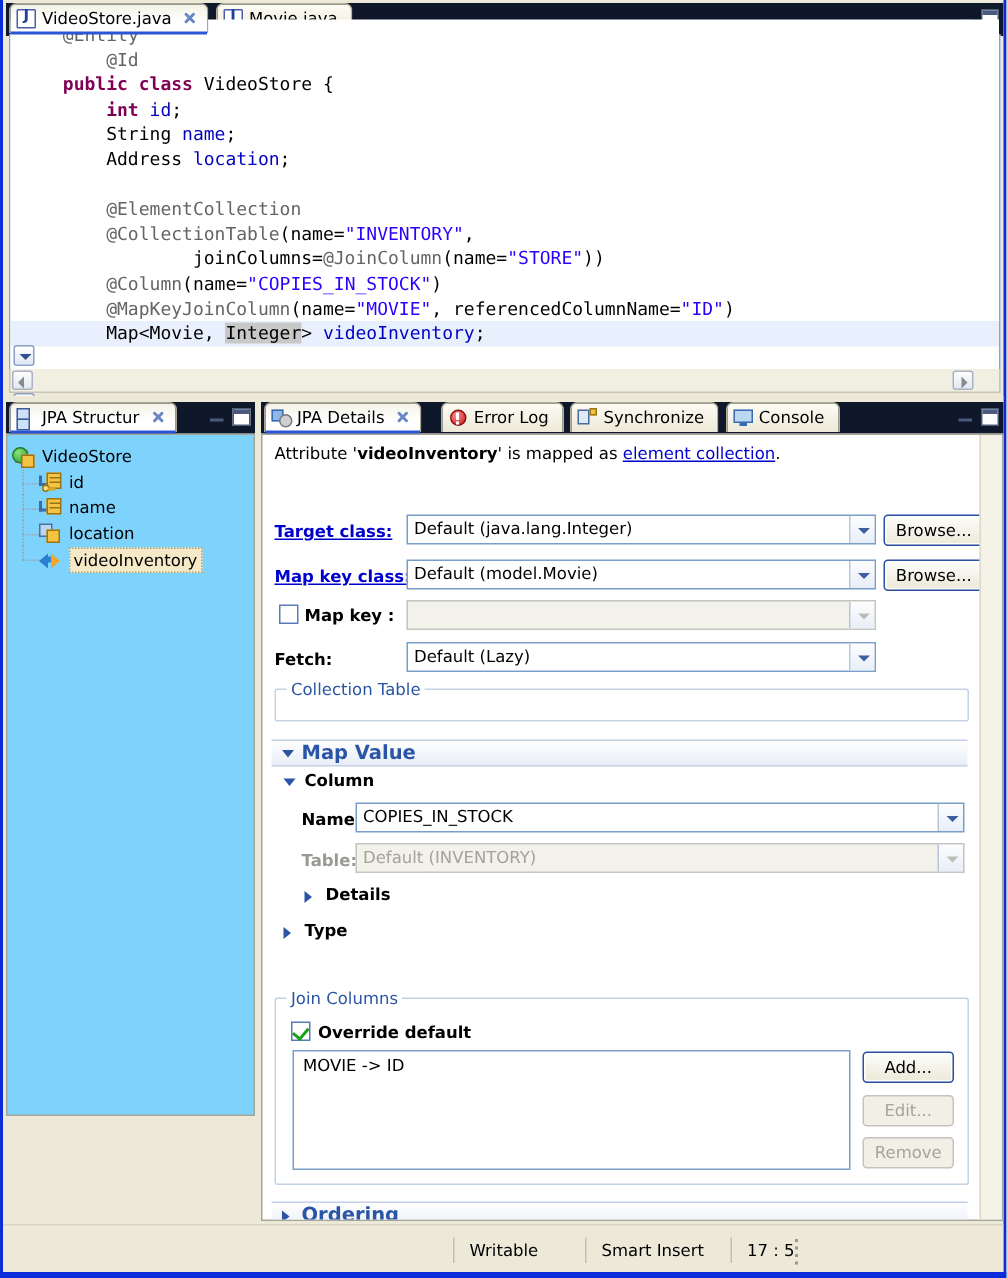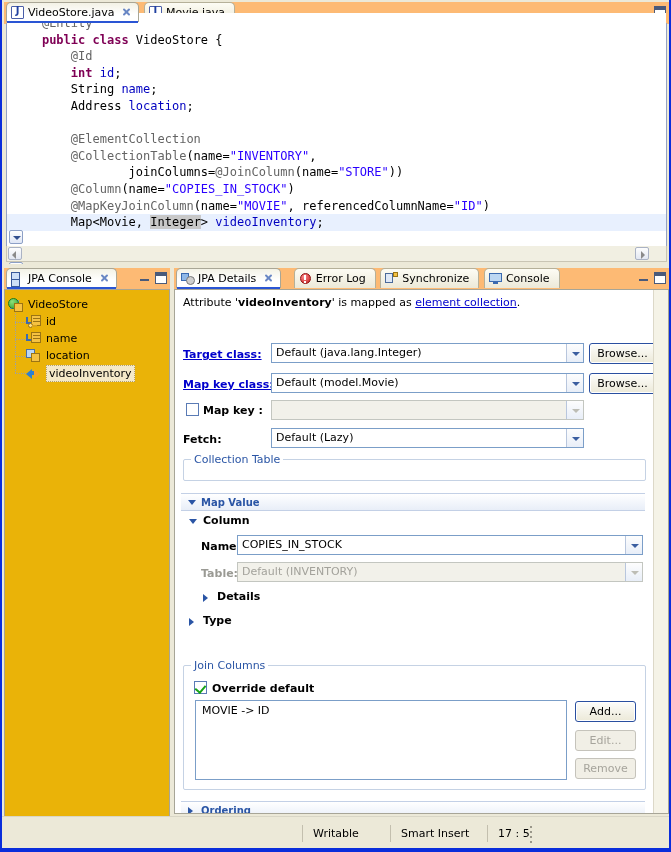--- a/index.html
+++ b/index.html
@@ -18,21 +18,21 @@
     border: 2px solid #0a2ddb;
     border-top: none;
     border-bottom-width: 4px;
     overflow: hidden;
   }
 
   
   .tabstrip {
     position: relative;
     height: 22px;
-    background: #fdba74;
+    background: #0f172a;
   }
   .tab {
     position: relative;
     display: inline-flex;
     align-items: center;
     height: 20px;
     padding: 0 6px 0 4px;
     font-size: 11px;
     color: #000;
     border: 1px solid #b5b099;
@@ -184,22 +184,22 @@
   .ic-struct { width:14px;height:13px;position:relative; }
   .ic-struct::before{
     content:""; position:absolute; left:0; top:0; width:7px;height:6px;
     border:1px solid #3a5a9a; background:#cfe0f7;
   }
   .ic-struct::after{
     content:""; position:absolute; left:0; top:7px; width:7px;height:6px;
     border:1px solid #3a5a9a; background:#cfe0f7;
   }
   #structBody {
-    position:absolute; left:0; top:21px; width:166px; height:563px;
-    border:1px solid #a7a597; background:#eab308; overflow:hidden;
+    position:absolute; left:0; top:21px; width:166px; height:455px;
+    border:1px solid #a7a597; background:#7dd3fc; overflow:hidden;
   }
   .trow { position:relative; height:17px; line-height:17px; font-size:11px; white-space:nowrap; }
   .texp {
     position:absolute; width:9px; height:9px; top:4px;
     border:1px solid #7a9ac0; background:#fff;
   }
   .texp::after{ content:""; position:absolute; left:1px; top:3px; width:5px;height:1px; background:#30507a; }
   .tlbl { position:absolute; top:0; }
   .tlbl.selected { background:#f5e9c8; border:1px dotted #b0a070; line-height:15px; top:1px; padding:0 2px; }
   .dots { position:absolute; border-left:1px dotted #a0a0a0; }
@@ -289,21 +289,21 @@
   .grpTitle {
     position:absolute; top:-7px; left:7px; padding:0 3px; background:#fff;
     font-size:11px; color:#2a55a5;
   }
 
   
   .sect {
     position:absolute; height:18px; line-height:18px;
     background:linear-gradient(to bottom,#ffffff,#e8eef8);
     border-top:1px solid #c3d0e6; border-bottom:1px solid #c3d0e6;
-    font-size:10px; font-weight:bold; color:#2a55a5; padding-left:20px;
+    font-size:13px; font-weight:bold; color:#2a55a5; padding-left:20px;
   }
   .sectArrowD, .sectArrowR { position:absolute; left:7px; top:6px; width:0;height:0; }
   .sectArrowD { border-left:4px solid transparent;border-right:4px solid transparent;border-top:5px solid #2a55a5; }
   .sectArrowR { border-top:4px solid transparent;border-bottom:4px solid transparent;border-left:5px solid #2a55a5; }
 
   .sub { position:absolute; font-size:11px; font-weight:bold; color:#000; padding-left:14px; }
   .subArrowD { position:absolute; left:0; top:5px; width:0;height:0;
     border-left:4px solid transparent;border-right:4px solid transparent;border-top:5px solid #2a55a5; }
   .subArrowR { position:absolute; left:0; top:4px; width:0;height:0;
     border-top:4px solid transparent;border-bottom:4px solid transparent;border-left:5px solid #2a55a5; }
@@ -353,22 +353,22 @@
         <div id="annotRuler">
           <div class="occ" style="top:110px;height:110px;"></div>
         </div>
       </div>
       <div id="foldCol">
         <div class="fold" style="top:27px;"></div>
         <div class="fold" style="top:143px;"></div>
       </div>
       <div id="codeArea" style="margin-top: -11px;">
           <div class="cl"><span class="plain">    </span><span class="ann">@Entity</span></div>
+          <div class="cl"><span class="plain">        </span><span class="ann">@Id</span></div>
           <div class="cl"><span class="plain">    </span><span class="kw">public class</span><span class="plain"> VideoStore {</span></div>
-          <div class="cl"><span class="plain">        </span><span class="ann">@Id</span></div>
           <div class="cl"><span class="plain">        </span><span class="kw">int</span><span class="plain"> </span><span class="fld">id</span><span class="plain">;</span></div>
           <div class="cl"><span class="plain">        String </span><span class="fld">name</span><span class="plain">;</span></div>
           <div class="cl"><span class="plain">        Address </span><span class="fld">location</span><span class="plain">;</span></div>
           <div class="cl"><span class="plain"></span></div>
           <div class="cl"><span class="plain">        </span><span class="ann">@ElementCollection</span></div>
           <div class="cl"><span class="plain">        </span><span class="ann">@CollectionTable</span><span class="plain">(name=</span><span class="str">"INVENTORY"</span><span class="plain">,</span></div>
           <div class="cl"><span class="plain">                joinColumns=</span><span class="ann">@JoinColumn</span><span class="plain">(name=</span><span class="str">"STORE"</span><span class="plain">))</span></div>
           <div class="cl"><span class="plain">        </span><span class="ann">@Column</span><span class="plain">(name=</span><span class="str">"COPIES_IN_STOCK"</span><span class="plain">)</span></div>
           <div class="cl"><span class="plain">        </span><span class="ann">@MapKeyJoinColumn</span><span class="plain">(name=</span><span class="str">"MOVIE"</span><span class="plain">, referencedColumnName=</span><span class="str">"ID"</span><span class="plain">)</span></div>
           <div class="cl hl"><span class="plain">        Map&lt;Movie, </span><span class="sel">Integer</span><span class="plain">&gt; </span><span class="fld">videoInventory</span><span class="plain">;</span></div>
@@ -386,21 +386,21 @@
     </div>
   </div>
 
   <div id="sashH"></div>
   <div id="sashV"></div>
 
   <div id="structView">
     <div id="structTabs" class="tabstrip">
       <div class="tab active">
         <span class="ticon ic-struct"></span>
-        <span class="tlabel">JPA Console</span>
+        <span class="tlabel">JPA Structur</span>
         <span class="tclose"></span>
       </div>
       <div class="viewbtns">
         <span class="vbtn min"></span>
         <span class="vbtn max"></span>
       </div>
     </div>
     <div id="structBody">
         <div class="trow" style="top: 6px; position: absolute; left: 0px; right: 0px;">
           <span class="texp" style="left: 5px;"></span>

